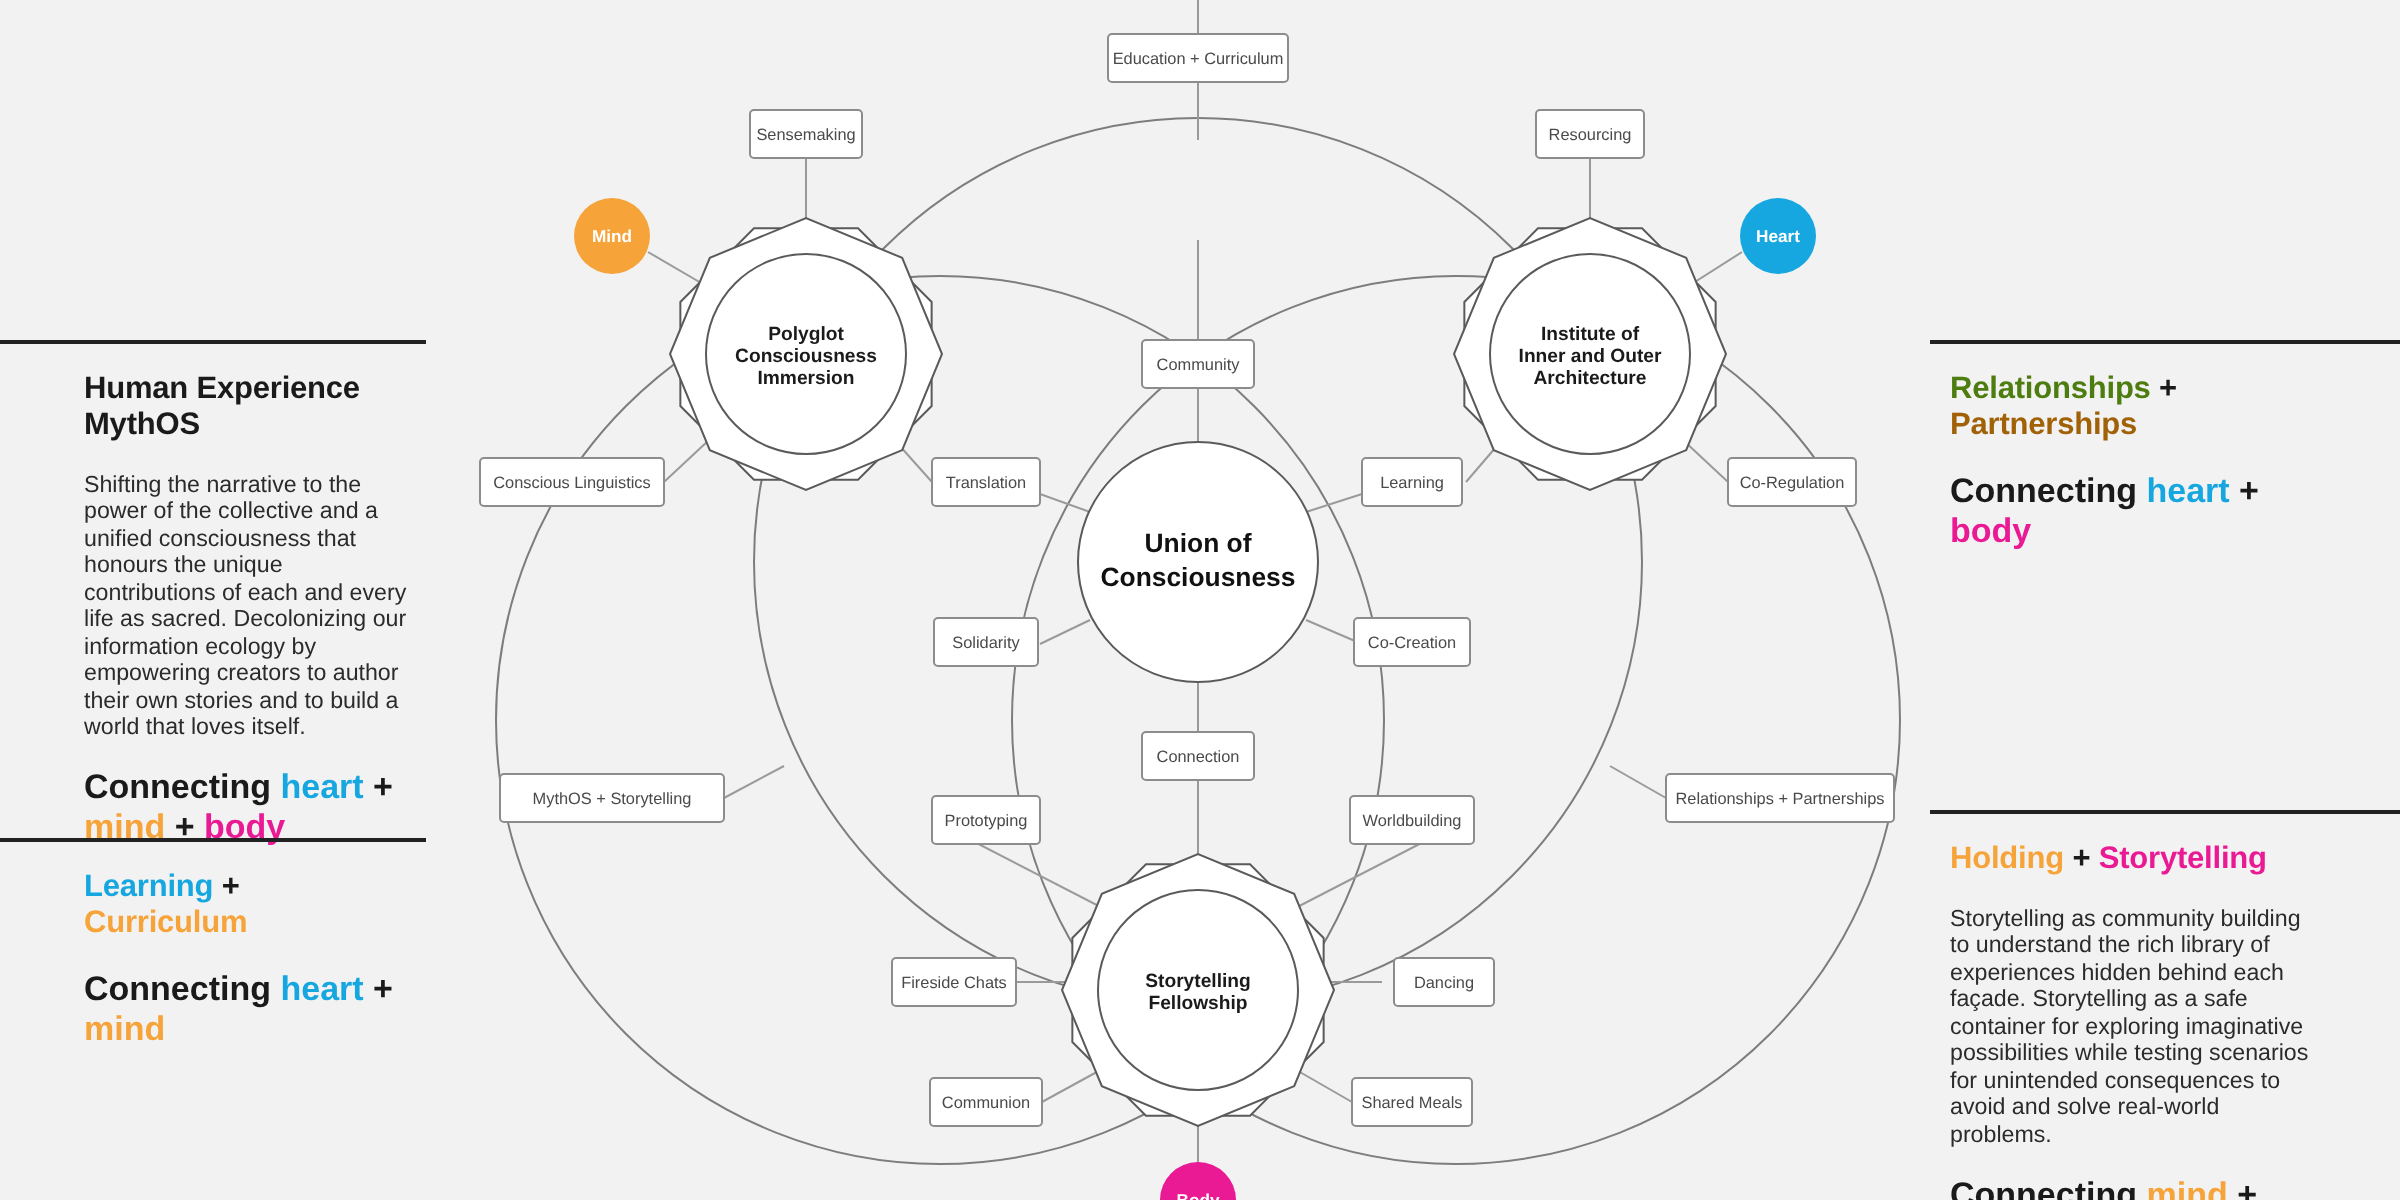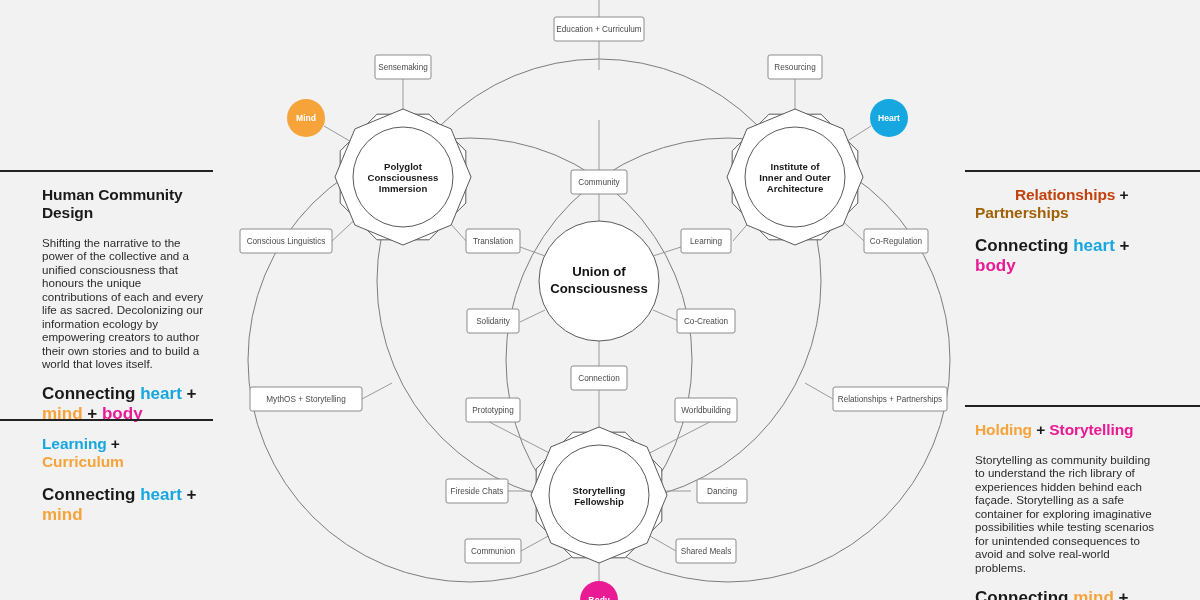--- a/index.html
+++ b/index.html
@@ -44,21 +44,21 @@
     font-weight: bold;
     color: #1a1a1a;
   }
   .connect-line .plus { color: #1a1a1a; }
 
   .c-heart { color: #16a7e0; }
   .c-mind  { color: #f6a33a; }
   .c-body  { color: #ea1994; }
   .c-learning { color: #16a7e0; }
   .c-curriculum { color: #f6a33a; }
-  .c-relationships { color: #c2410c; margin-left: 40px; }
+  .c-relationships { color: #4d7c0f; }
   .c-partnerships { color: #a16207; }
   .c-mythos { color: #f6a33a; }
   .c-storytelling { color: #ea1994; }
 
   #panel-hxd   { top: 170px; }
   #panel-lc    { top: 419px; }
   #panel-rp    { top: 170px; }
   #panel-ms    { top: 405px; }
 
   
@@ -252,21 +252,21 @@
           <text x="889" y="121" class="badgetext">Heart</text>
         </g>
         <g>
           <circle cx="599" cy="600" r="19" fill="#ea1994"></circle>
           <text x="599" y="603" class="badgetext">Body</text>
         </g>
       </g>
   </svg>
 
   <div class="panel left" id="panel-hxd">
-    <h2 class="panel-title">Human Community Design</h2>
+    <h2 class="panel-title">Human Experience MythOS</h2>
     <p class="panel-body">Shifting the narrative to the power of the collective and a unified consciousness that honours the unique contributions of each and every life as sacred. Decolonizing our information ecology by empowering creators to author their own stories and to build a world that loves itself.</p>
     <div class="connect-line">
       <span>Connecting</span>
       <span class="c-heart">heart</span><span class="plus"> + </span><span class="c-mind">mind</span><span class="plus"> + </span><span class="c-body">body</span>
     </div>
   </div>
 
   <div class="panel left" id="panel-lc">
     <h2 class="panel-title">
       <span class="c-learning">Learning</span><span class="plus"> + </span><span class="c-curriculum">Curriculum</span>

